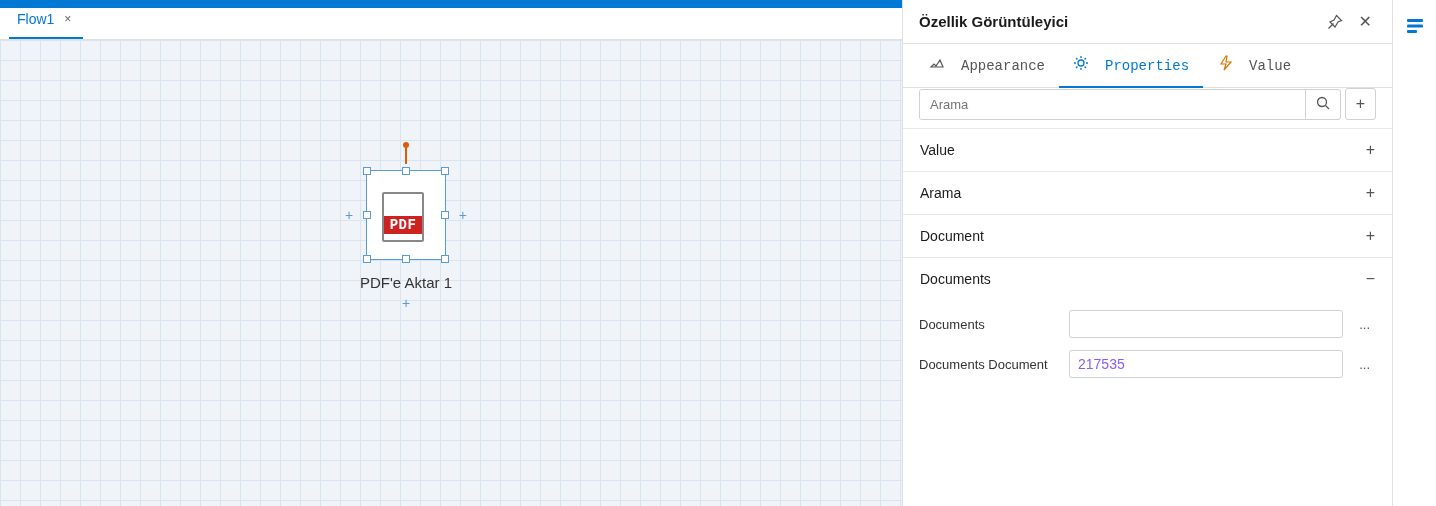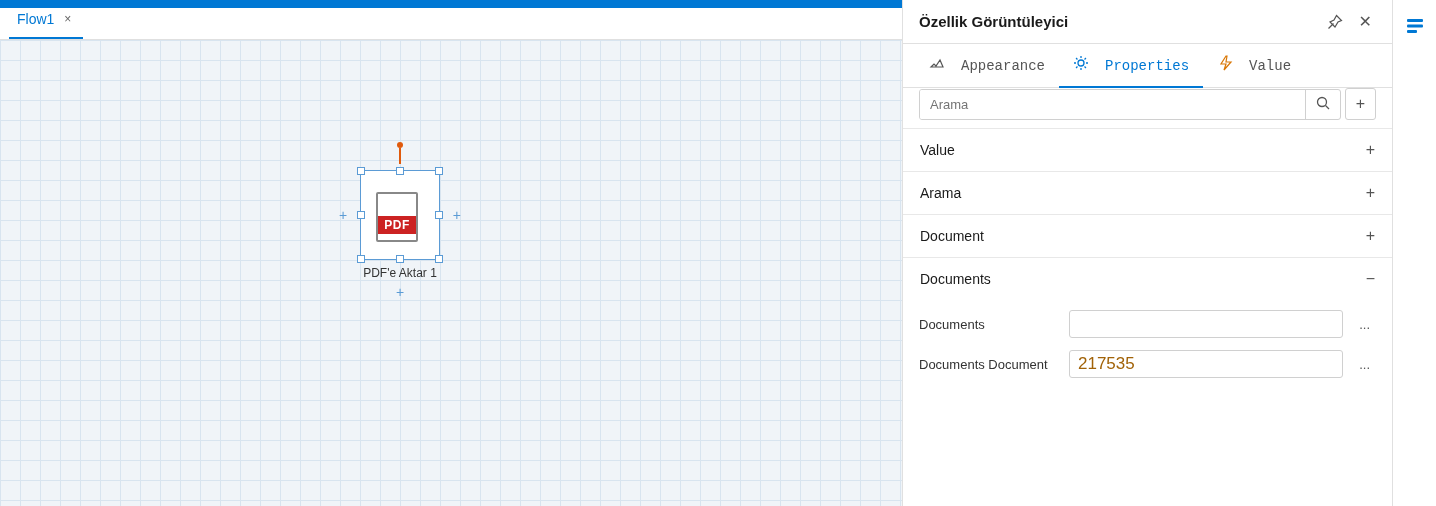--- a/index.html
+++ b/index.html
@@ -161,28 +161,29 @@
       left: 0;
       right: 0;
       background: #cc2222;
       height: 18px;
       display: flex;
       align-items: center;
       justify-content: center;
     }
     .pdf-label-text {
       color: #fff;
-      font-size: 12px;
+      font-size: 14px;
       font-weight: bold;
       letter-spacing: 0.5px;
+      font-family: Liberation Mono, monospace;
     }
 
     .component-label {
-      margin-top: 6px;
-      font-size: 12px;
+      margin-top: 14px;
+      font-size: 15px;
       color: #333;
       text-align: left;
       white-space: nowrap;
     }
 
     
     .properties-panel {
       width: 490px;
       background: #fff;
       border-left: 1px solid #e0e0e0;
@@ -354,22 +355,22 @@
       height: 28px;
       padding: 0 8px;
       display: flex;
       align-items: center;
       font-size: 13px;
       background: #fff;
     }
 
     .prop-value-text {
       flex: 1;
-      font-size: 17px;
-      color: #a16207;
+      font-size: 14px;
+      color: #8b5cf6;
     }
 
     .prop-more-btn {
       background: none;
       border: none;
       cursor: pointer;
       color: #555;
       font-size: 13px;
       padding: 2px 6px;
     }

